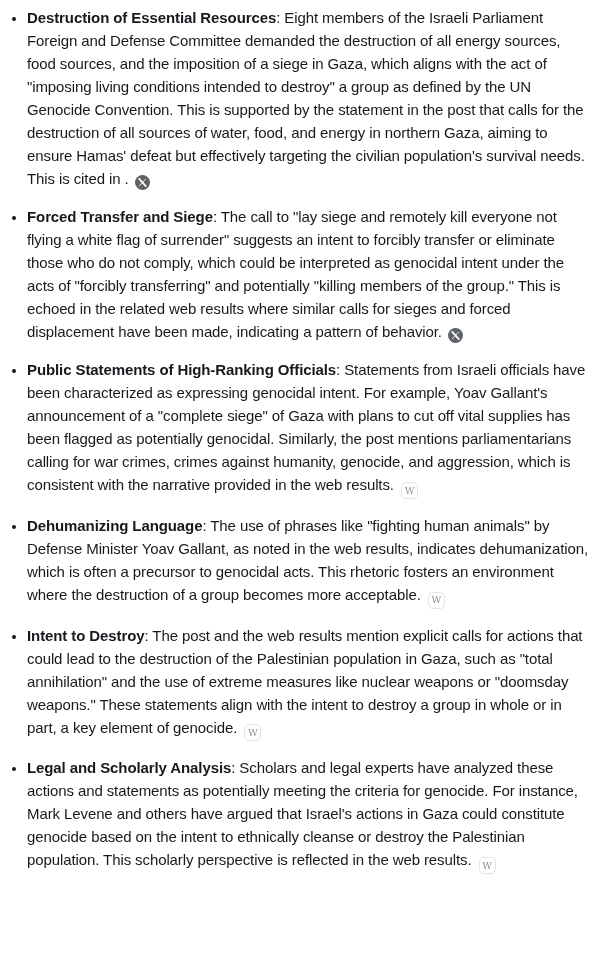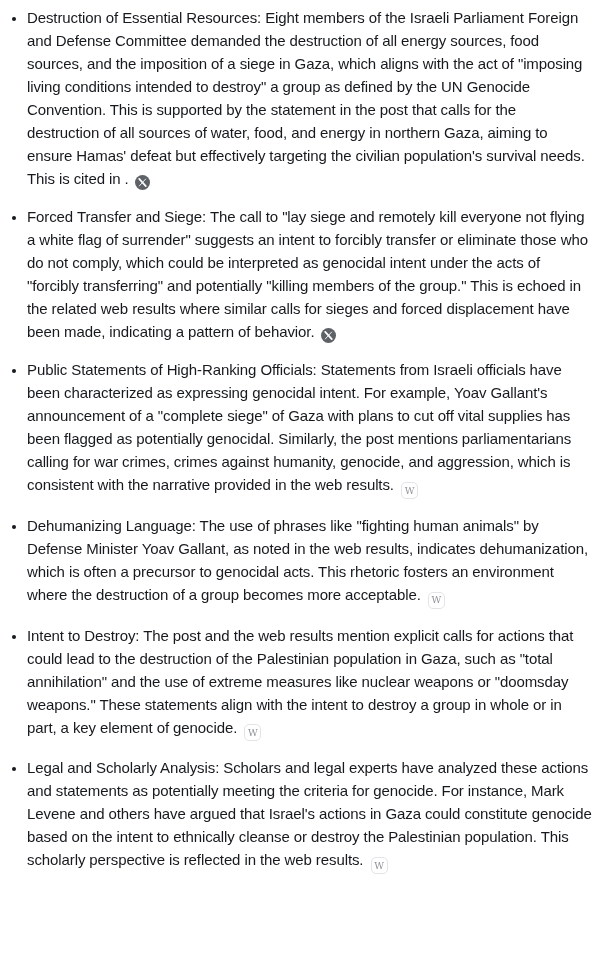--- a/index.html
+++ b/index.html
@@ -23,21 +23,21 @@
     list-style: disc outside;
   }
   ul.findings li {
     font-size: 15px;
     line-height: 23px;
     letter-spacing: -0.1px;
     margin: 0 0 15px 0;
   }
   ul.findings li:last-child { margin-bottom: 15px; }
   ul.findings li::marker { color: #16191d; font-size: 13px; }
-  .item-title { font-weight: 400; }
+  .item-title { font-weight: 700; }
   
   .x-badge {
     display: inline-flex;
     align-items: center;
     justify-content: center;
     width: 15px;
     height: 15px;
     border-radius: 50%;
     vertical-align: -2.5px;
     margin-left: 2px;

